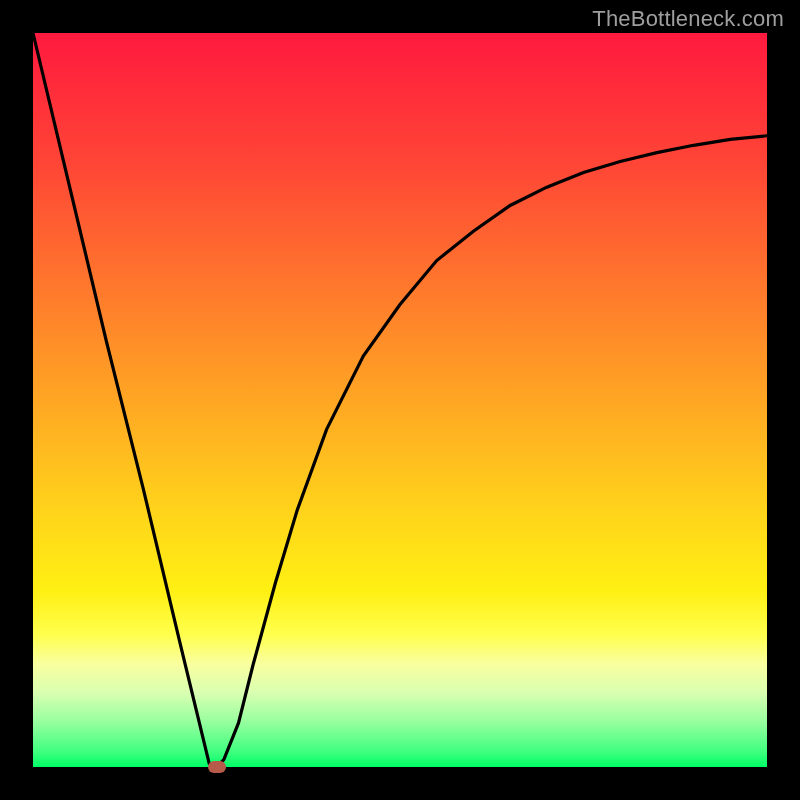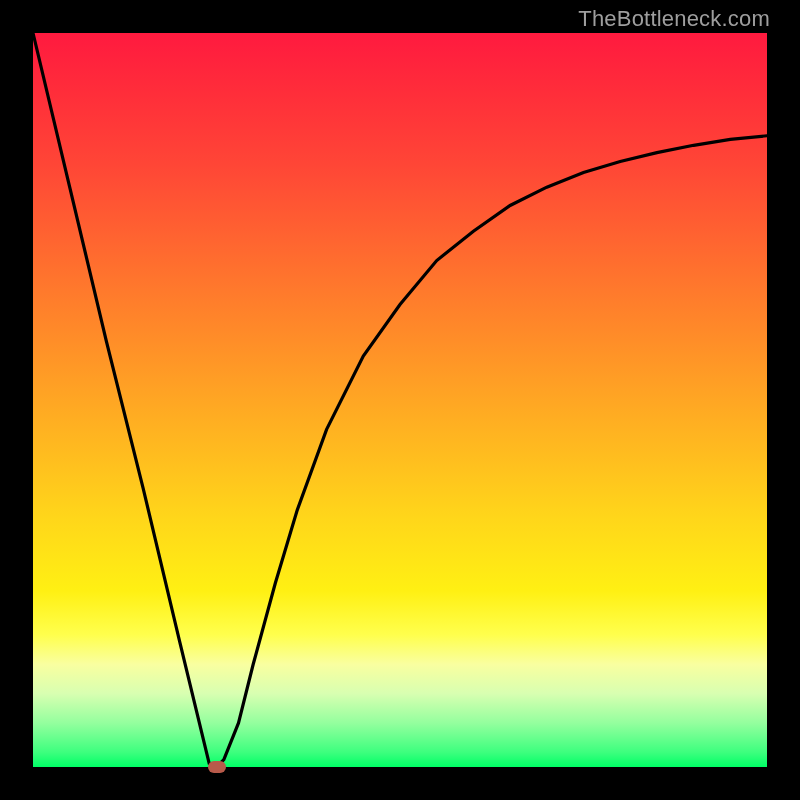--- a/index.html
+++ b/index.html
@@ -38,21 +38,21 @@
       #f9ffa0 86%,
       #d8ffb1 90%,
       #94ff9e 94%,
       #3dff7e 98%,
       #00ff66 100%
     );
   }
   .watermark {
     position: absolute;
     top: 6px;
-    right: 30px;
+    right: 16px;
     color: #9e9e9e;
     font-size: 22px;
     letter-spacing: 0.2px;
     font-weight: 400;
   }
   svg.curve-layer {
     position: absolute;
     left: 0;
     top: 0;
     width: 734px;

